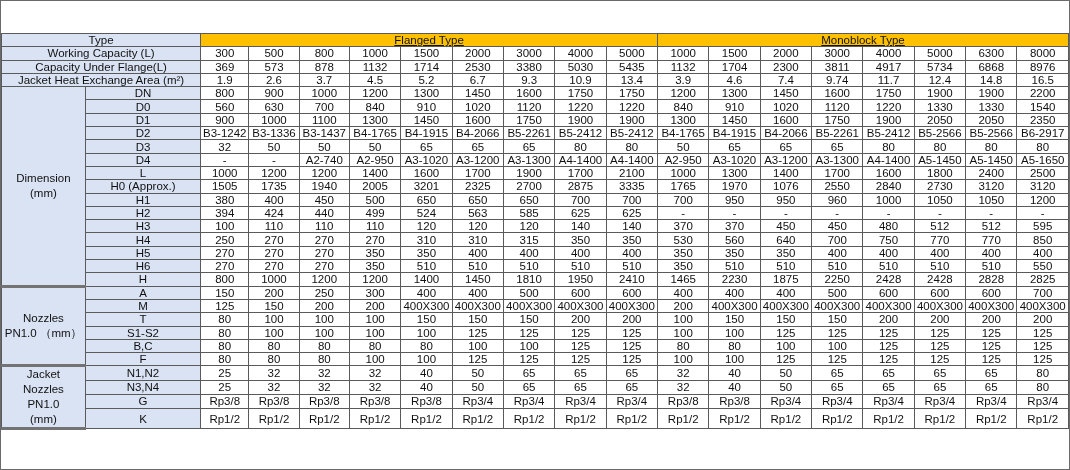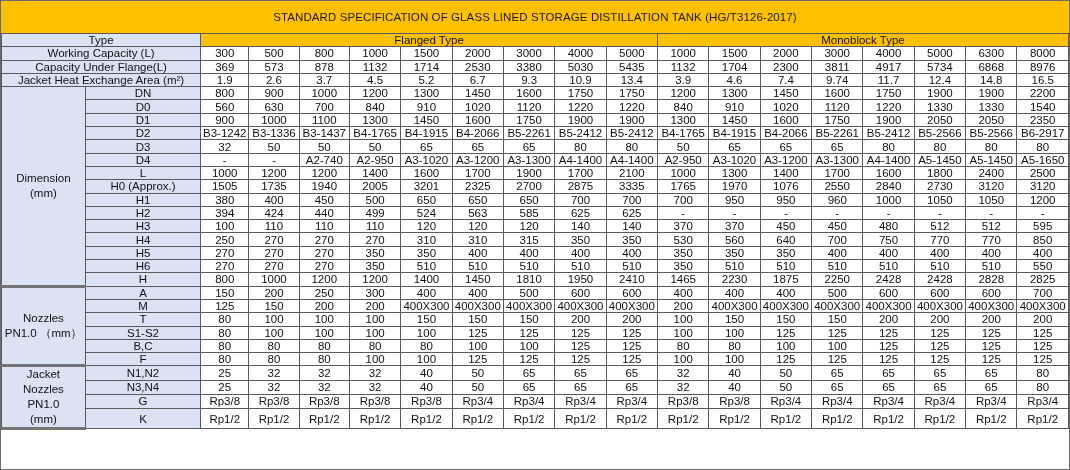--- a/index.html
+++ b/index.html
@@ -4,28 +4,27 @@
 <style>
   html, body { margin:0; padding:0; background:#ffffff; }
   body { width:1070px; height:470px; overflow:hidden; font-family:"Liberation Sans", sans-serif; }
   .frame { position:absolute; left:0; top:0; width:1068px; height:468px; border:1px solid #6a6a6a; background:#fff; }
   .title { position:absolute; left:0; top:0; width:1068px; height:32px; background:#ffc000; border-bottom:1px solid #8a7a30;
            display:flex; align-items:center; justify-content:center; font-size:11.5px; color:#1a1a1a; letter-spacing:0.1px; }
   table { position:absolute; left:0; top:32px; border-collapse:collapse; table-layout:fixed; width:1068px;padding-left:45px; }
   td { border:1px solid #5a5a5a; padding:0; text-align:center; font-size:11.5px; color:#111; height:12.3px; line-height:12px; white-space:nowrap; overflow:hidden; }
   td.lbl { background:#dae3f3; }
   td.grp { background:#dae3f3; border-bottom:3px solid #737373; font-size:11.5px; line-height:15px; white-space:normal; }
-  td.typehead { background:#ffc000; }
+  td.typehead { background:#ffc000;text-decoration:underline; }
   td.K { height:18px; }
 </style>
 </head>
 <body>
 
 <div class="frame">
-  <div class="title">STANDARD SPECIFICATION OF GLASS LINED STORAGE DISTILLATION TANK (HG/T3126-2017)</div>
   <table>
     <colgroup id="cols">
         <col style="width: 80px;">
         <col style="width: 110px;">
         <col style="width: 46px;">
         <col style="width: 48px;">
         <col style="width: 48px;">
         <col style="width: 49px;">
         <col style="width: 49px;">
         <col style="width: 49px;">

